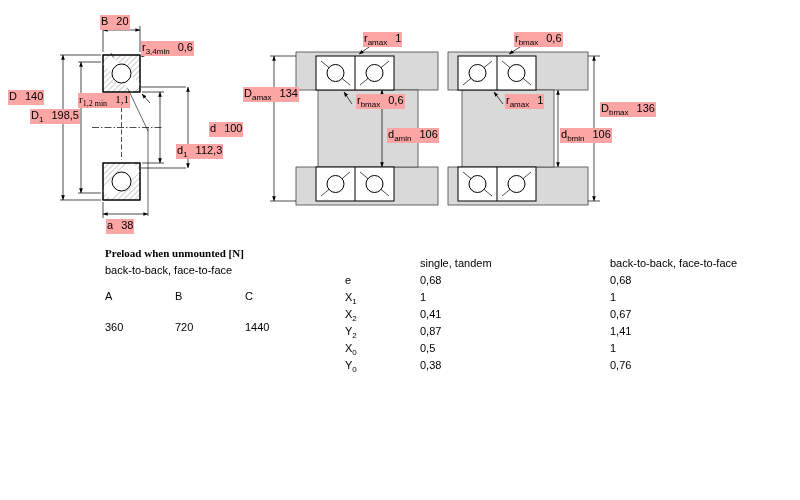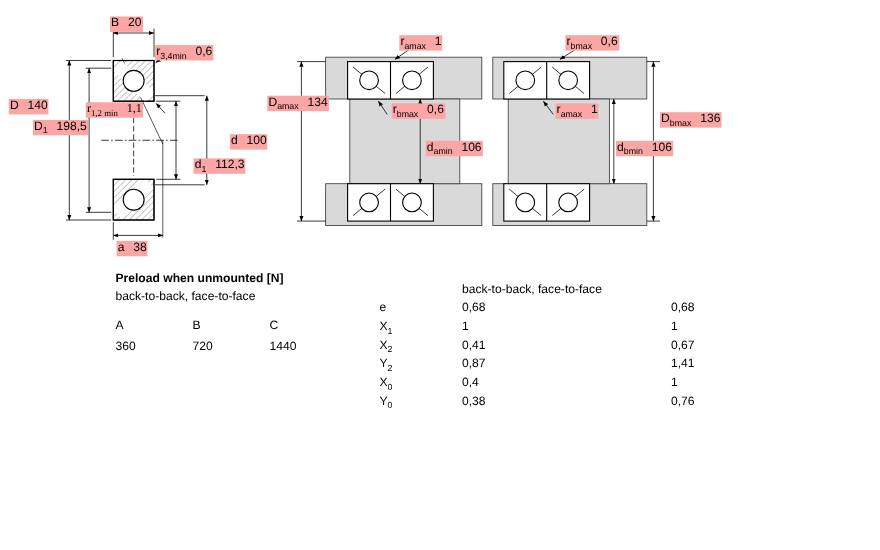--- a/index.html
+++ b/index.html
@@ -13,24 +13,24 @@
   
   .dim{
     position:absolute;font-size:11px;line-height:13px;white-space:nowrap;
     background:#fca5a5;padding:0 1px;
   }
   .dim sub{font-size:8px;line-height:1;}
   .dim .val{margin-left:8px;}
 
   
   .section{position:absolute;font-size:11px;line-height:13px;}
-  .sec-title{font-weight:bold;font-size:11px;}
+  .sec-title{font-weight:bold;font-size:11px;font-family:Liberation Serif, serif;}
   .sec-sub{margin-top:4px;}
   .preload-head{display:flex;margin-top:13px;}
-  .preload-vals{display:flex;margin-top:6px;}
+  .preload-vals{display:flex;margin-top:18px;}
   .pcell{width:70px;}
   .fhead{display:flex;margin-top:10px;}
   .fh1{width:190px;}
   .fspacer{width:75px;}
   .frows{margin-top:4px;}
   .frow{display:flex;height:17px;}
   .fl{width:75px;}
   .f1{width:190px;}
   .frow sub,.fl sub{font-size:8px;line-height:1;}
 </style>
@@ -204,20 +204,21 @@
     <div class="preload-vals">
       <span class="pcell">360</span>
       <span class="pcell">720</span>
       <span class="pcell">1440</span>
     </div>
   </div>
 
   <div class="section" style="left:345px;top:247px;width:450px;">
     <div class="fhead">
       <span class="fspacer"></span>
+      <span class="fh1">single, tandem</span>
       <span>back-to-back, face-to-face</span>
     </div>
     <div class="frows">
       <div class="frow">
         <span class="fl"><span>e</span><sub></sub></span>
         <span class="f1">0,68</span>
         <span class="f2">0,68</span>
       </div>
       <div class="frow">
         <span class="fl"><span>X</span><sub>1</sub></span>
@@ -229,21 +230,21 @@
         <span class="f1">0,41</span>
         <span class="f2">0,67</span>
       </div>
       <div class="frow">
         <span class="fl"><span>Y</span><sub>2</sub></span>
         <span class="f1">0,87</span>
         <span class="f2">1,41</span>
       </div>
       <div class="frow">
         <span class="fl"><span>X</span><sub>0</sub></span>
-        <span class="f1">0,4</span>
+        <span class="f1">0,5</span>
         <span class="f2">1</span>
       </div>
       <div class="frow">
         <span class="fl"><span>Y</span><sub>0</sub></span>
         <span class="f1">0,38</span>
         <span class="f2">0,76</span>
       </div>
     </div>
   </div>
 

